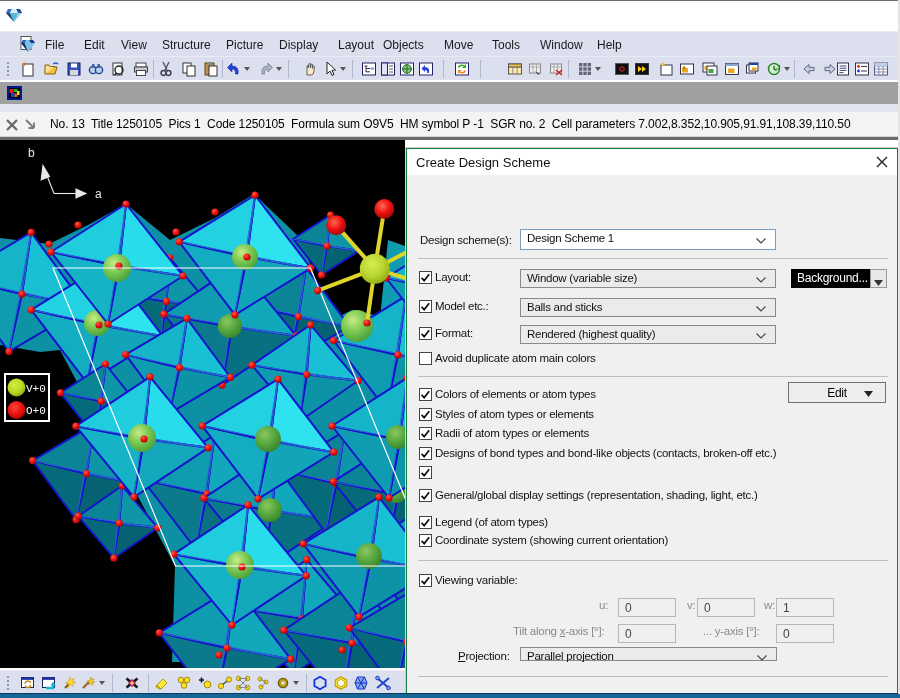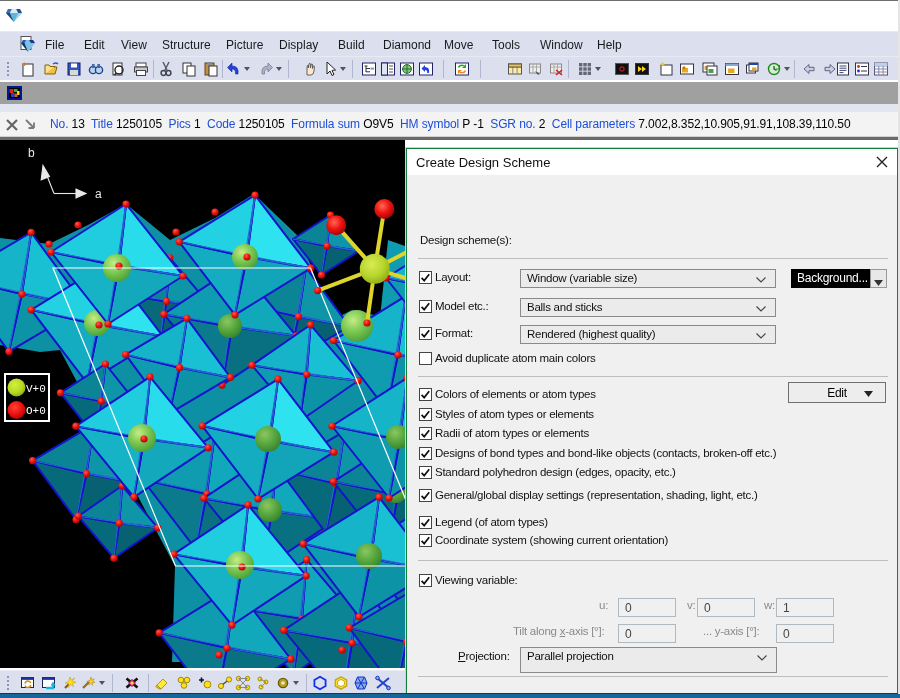--- a/index.html
+++ b/index.html
@@ -12,21 +12,21 @@
   background-image:radial-gradient(circle, #8a94b8 1px, transparent 1.1px);
   background-size:4px 4px; }
 .ti { position:absolute; top:4px; width:16px; height:16px; }
 .tsep { position:absolute; top:3px; width:1px; height:18px; background:#b0b8d0; }
 .dd { position:absolute; top:10px; width:0; height:0; border-left:3px solid transparent; border-right:3px solid transparent; border-top:4px solid #555; }
 #crumb { position:absolute; left:0; top:82px; width:900px; height:22px; background:#a0a0a0; }
 #crumb .txt { position:absolute; left:27px; top:3px; font-size:12.5px; font-weight:bold; color:#fff; }
 #crumbgap { position:absolute; left:0; top:104px; width:900px; height:8px; background:#e2e6f0; }
 #infobar { position:absolute; left:0; top:112px; width:900px; height:25px; background:#f3f3f3; font-size:12px; letter-spacing:-0.1px; border-bottom:1px solid #d0d0d0; }
 #infobar .txt { position:absolute; left:50px; top:5px; white-space:nowrap; }
-.il { color:#1d4ed8; } .iv { color:#000; }
+.il { color:#000000; } .iv { color:#000; }
 #canvastop { position:absolute; left:0; top:137px; width:900px; height:3px; background:#6a6a6a; }
 #botedge { position:absolute; left:0; top:693px; width:900px; height:5px; background:#17669a; border-top:1px solid #0b3c60; }
 #rightstrip { position:absolute; left:898px; top:0; width:2px; height:694px; background:#e4e4e4; }
 #whitegap2 { position:absolute; left:0; top:668px; width:406px; height:2px; background:#fff; }
 #dlg { position:absolute; left:406px; top:148px; width:492px; height:557px; background:#f0f0f0; border:1px solid #15803d; box-shadow:0 0 0 1px #d0d0d0; }
 #dlgtitle { position:absolute; left:0; top:0; width:100%; height:26px; background:#fff; font-size:13px; color:#111; padding:6px 0 0 9px; }
 #dlgx { position:absolute; right:9px; top:7px; }
 #dlgbody { position:absolute; left:0; top:0; width:100%; height:557px; font-size:11.5px; letter-spacing:-0.25px;margin-top:44px; }
 .lab { position:absolute; color:#111; white-space:nowrap; }
 .glab { position:absolute; color:#8a8a8a; white-space:nowrap; }
@@ -63,22 +63,22 @@
     <polygon points="3,4 6,4 4.5,7 1,7" fill="#2858b0"></polygon>
     <polygon points="9,4 13,4 15,7 11,7" fill="#1a3a80"></polygon>
     <polygon points="4.5,7 8,16 1,7" fill="#135"></polygon>
   </svg>
   <span style="left:45px">File</span>
     <span style="left:84px">Edit</span>
     <span style="left:121px">View</span>
     <span style="left:162px">Structure</span>
     <span style="left:226px">Picture</span>
     <span style="left:279px">Display</span>
-    <span style="left:338px">Build</span>
-    <span style="left:383px">Diamond</span>
+    <span style="left:338px">Layout</span>
+    <span style="left:383px">Objects</span>
     <span style="left:444px">Move</span>
     <span style="left:492px">Tools</span>
     <span style="left:540px">Window</span>
     <span style="left:597px">Help</span>
 </div>
 <div class="tb" style="top:56px;height:24px">
 <div class="grip"></div>
 <div class="ti" style="left:20px"><svg width="16" height="16" viewBox="0 0 16 16">
         <rect x="3" y="3" width="10" height="12" fill="#fff" stroke="#333"></rect>
         <path d="M1 1 l3 0 M2.5 -0.5 l0 3 M0.7 0.7 l2 2 M4.3 0.7 l-2 2" stroke="#e07818" stroke-width="1" transform="translate(2,2)"></path>
@@ -826,20 +826,26 @@
         <circle cx="13.5" cy="13" r="1.8" fill="#88a8e8" stroke="#1133cc"></circle>
       </svg></div>
 </div>
 <div id="whitegap2"></div>
 <div id="dlg">
 <div id="dlgtitle">Create Design Scheme<svg id="dlgx" width="12" height="12" viewBox="0 0 12 12">
         <path d="M1 1 L11 11 M11 1 L1 11" stroke="#222" stroke-width="1.4"></path>
       </svg></div>
 <div id="dlgbody">
 <span class="lab" style="left:13px;top:41px">Design scheme(s):</span>
+<div class="combo white" style="left:113px;top:36px;width:256px;height:21px">
+        <span>Design Scheme 1</span>
+        <svg class="chev" width="10" height="6" viewBox="0 0 10 6">
+          <polyline points="0.5,0.5 5,5 9.5,0.5" fill="none" stroke="#444" stroke-width="1.2"></polyline>
+        </svg>
+      </div>
 <div class="sep" style="left:11px;top:65px;width:470px"></div>
 <span class="cb" style="left:12px;top:78px">
         <svg width="13" height="13" viewBox="0 0 13 13">
           <polyline points="2.6,6.8 5.2,9.6 10.2,3.2" fill="none" stroke="#111" stroke-width="1.7"></polyline>
         </svg>
       </span>
 <span class="lab" style="left:28px;top:78px">Layout:</span>
 <div class="combo" style="left:113px;top:76px;width:256px;height:19px">
         <span>Window (variable size)</span>
         <svg class="chev" width="10" height="6" viewBox="0 0 10 6">
@@ -899,21 +905,20 @@
         <svg width="13" height="13" viewBox="0 0 13 13">
           <polyline points="2.6,6.8 5.2,9.6 10.2,3.2" fill="none" stroke="#111" stroke-width="1.7"></polyline>
         </svg>
       </span>
 <span class="lab" style="left:28px;top:254px">Designs of bond types and bond-like objects (contacts, broken-off etc.)</span>
 <span class="cb" style="left:12px;top:273px">
         <svg width="13" height="13" viewBox="0 0 13 13">
           <polyline points="2.6,6.8 5.2,9.6 10.2,3.2" fill="none" stroke="#111" stroke-width="1.7"></polyline>
         </svg>
       </span>
-<span class="lab" style="left:28px;top:273px">Standard polyhedron design (edges, opacity, etc.)</span>
 <span class="cb" style="left:12px;top:296px">
         <svg width="13" height="13" viewBox="0 0 13 13">
           <polyline points="2.6,6.8 5.2,9.6 10.2,3.2" fill="none" stroke="#111" stroke-width="1.7"></polyline>
         </svg>
       </span>
 <span class="lab" style="left:28px;top:296px">General/global display settings (representation, shading, light, etc.)</span>
 <span class="cb" style="left:12px;top:323px">
         <svg width="13" height="13" viewBox="0 0 13 13">
           <polyline points="2.6,6.8 5.2,9.6 10.2,3.2" fill="none" stroke="#111" stroke-width="1.7"></polyline>
         </svg>
@@ -939,21 +944,21 @@
 <div class="fld" style="left:211px;top:405px;width:58px">0</div>
 <span class="glab" style="left:280px;top:406px">v:</span>
 <div class="fld" style="left:290px;top:405px;width:58px">0</div>
 <span class="glab" style="left:357px;top:406px">w:</span>
 <div class="fld" style="left:369px;top:405px;width:58px">1</div>
 <span class="glab" style="left:106px;top:432px">Tilt along <u>x</u>-axis [°]:</span>
 <div class="fld" style="left:211px;top:431px;width:58px">0</div>
 <span class="glab" style="left:296px;top:432px">... y-axis [°]:</span>
 <div class="fld" style="left:369px;top:431px;width:58px">0</div>
 <span class="lab" style="left:51px;top:457px"><u>P</u>rojection:</span>
-<div class="combo" style="left:113px;top:454px;width:257px;height:26px">
+<div class="combo" style="left:113px;top:454px;width:257px;height:14px">
         <span>Parallel projection</span>
         <svg class="chev" width="10" height="6" viewBox="0 0 10 6">
           <polyline points="0.5,0.5 5,5 9.5,0.5" fill="none" stroke="#444" stroke-width="1.2"></polyline>
         </svg>
       </div>
 <div class="sep" style="left:11px;top:483px;width:470px"></div>
 <div id="okbtn" style="left:329px;top:531px">OK</div>
 <div id="cancelbtn" style="left:409px;top:531px">Cancel</div>
 </div>
   </div>

